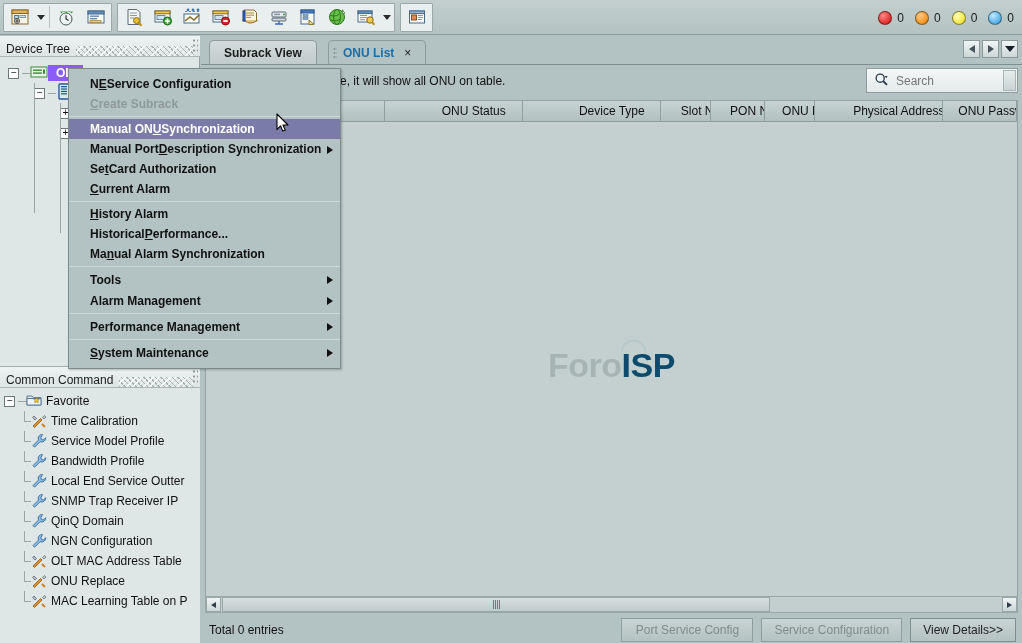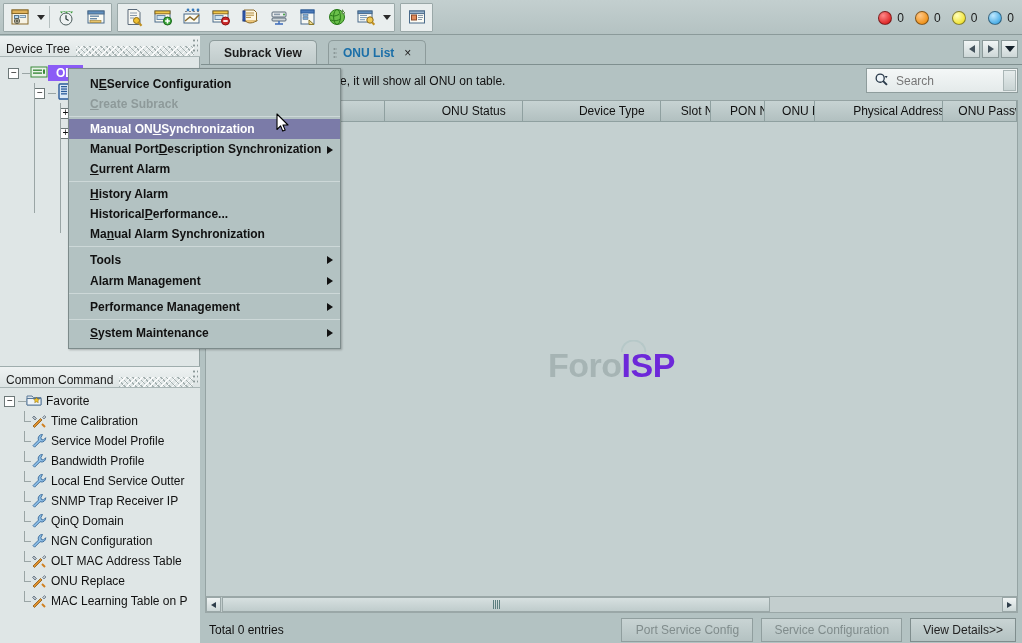--- a/index.html
+++ b/index.html
@@ -188,21 +188,21 @@
     height: 20px;
     padding-left: 40px;
   }
   .tbody { position: relative; height: 486px; background: #c4d0d0; }
   .watermark {
     position: absolute; left: 50%; top: 50%; transform: translate(-50%,-50%);
     font-size: 34px; font-weight: bold; letter-spacing: -0.5px;
     white-space: nowrap; user-select: none;
   }
   .wm-foro { color: #a6b4b4; }
-  .wm-isp { color: #6d28d9; }
+  .wm-isp { color: #0c4a6e; }
   .wm-arc {
     position: absolute; left: 57%; top: -6px; width: 26px; height: 13px;
     border: 2px solid #b6c8c8; border-bottom: none; border-radius: 14px 14px 0 0;
   }
 
   
   .hscroll {
     position: absolute; left: 4px; top: 560px; width: 813px; height: 17px;
     background: #c3cece; border: 1px solid #9aa7a7;
     display: flex; align-items: center;
@@ -750,20 +750,25 @@
         <u>U</u>
         <span> Synchronization</span>
     </div>
     <div class="mi">
       <span>Manual Port </span>
         <u>D</u>
         <span>escription Synchronization</span>
       <i class="sub"></i>
     </div>
     <div class="mi">
+      <span>Se</span>
+        <u>t</u>
+        <span> Card Authorization</span>
+    </div>
+    <div class="mi">
       <span></span>
         <u>C</u>
         <span>urrent Alarm</span>
     </div>
     <div class="msep"></div>
     <div class="mi">
       <span></span>
         <u>H</u>
         <span>istory Alarm</span>
     </div>

